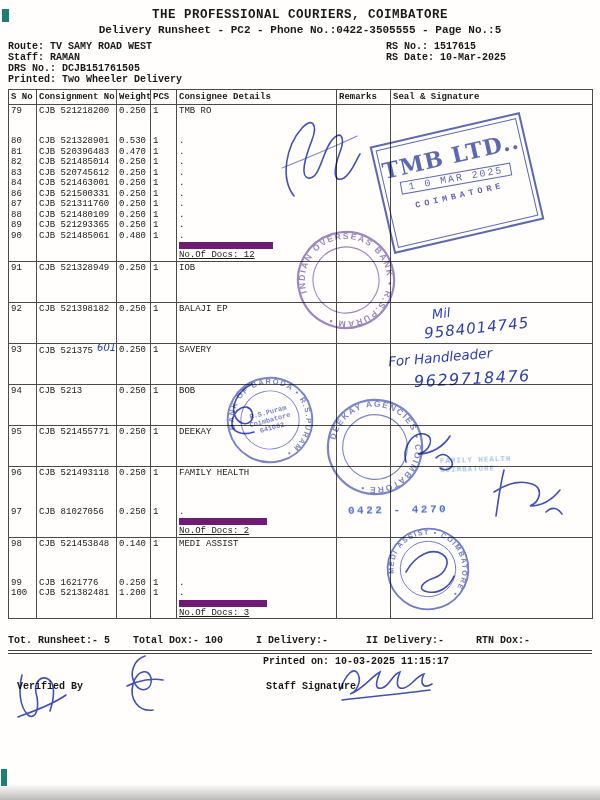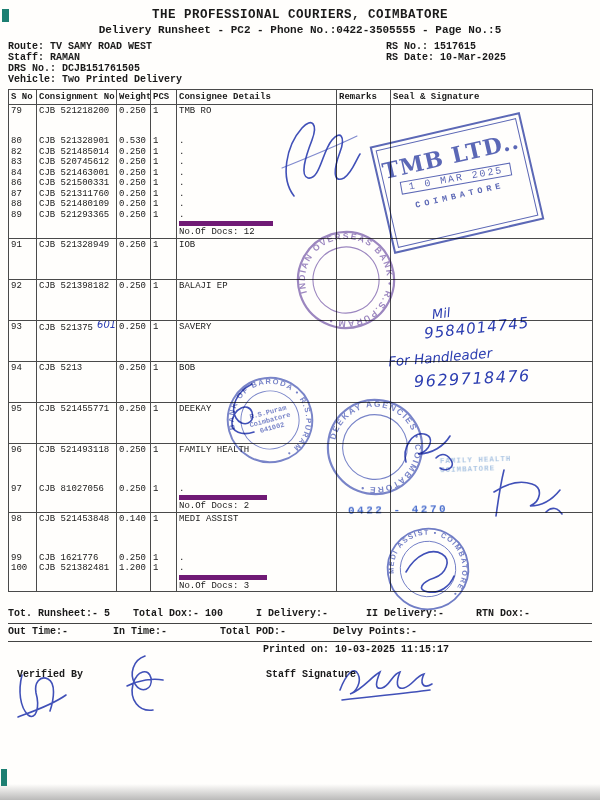--- a/index.html
+++ b/index.html
@@ -19,21 +19,21 @@
   table, tbody { border:1px solid #4a4a4a; }
   th, td { border-left:1px solid #4a4a4a; border-right:1px solid #4a4a4a; overflow:hidden; white-space:nowrap; }
   thead th { border-top:1px solid #4a4a4a; border-bottom:1px solid #4a4a4a;
     font-size:9px; text-align:left; padding:2px 2px; font-weight:bold; }
   thead th:last-child { }
   td { padding:1px 2px 0 2px; vertical-align:top; line-height:10.5px; }
   .row-first td { height:30px; }
   .row-tall td { height:39px; }
   .row-compact td { height:10.5px; padding-top:0; }
   .docs-row td { height:13px; }
-  .docs-note { display:inline-block; border-top:5px solid #701a75; padding:1px 18px 0 0; }
+  .docs-note { display:inline-block; border-top:7px solid #701a75; padding:1px 18px 0 0;text-decoration:underline; }
   
   .footer-row { position:relative; margin:0 8px; font-size:10px; font-weight:bold; height:13px; }
   .pos { position:absolute; }
   .rule { border-top:1px solid #444; margin:2px 8px; }
   .sig-labels { font-weight:bold; }
   
   .overlay-item { position:absolute; mix-blend-mode:multiply; }
   .hand { font-family:"DejaVu Sans",sans-serif; font-style:italic; color:var(--pen-blue,#2b3db3); white-space:nowrap; }
   .hand-suffix { font-family:"DejaVu Sans",sans-serif; font-style:italic; color:var(--pen-blue,#2b3db3); position:relative; top:-2px; margin-left:4px; font-size:10px; }
   .sig path { fill:none; stroke:var(--pen-blue,#2b3db3); stroke-width:1.6; stroke-linecap:round; opacity:.9; }
@@ -67,21 +67,21 @@
     <div class="subtitle">Delivery Runsheet - PC2 - Phone No.:0422-3505555 - Page No.:5</div>
     <div class="info-row">
       <span>Route: TV SAMY ROAD WEST</span>
       <span class="info-right">RS No.: 1517615</span>
     </div>
     <div class="info-row">
       <span>Staff: RAMAN</span>
       <span class="info-right">RS Date: 10-Mar-2025</span>
     </div>
     <div class="info-row"><span>DRS No.: DCJB151761505</span></div>
-    <div class="info-row"><span>Vehicle: Two Printed Delivery</span></div>
+    <div class="info-row"><span>Printed: Two Wheeler Delivery</span></div>
   </div>
 
   <table id="runsheet-table">
     <colgroup>
       <col style="width:28px">
         <col style="width:80px">
         <col style="width:34px">
         <col style="width:26px">
       <col style="width:160px">
         <col style="width:54px">
@@ -111,20 +111,29 @@
         <tr class="row-compact">
           <td>80</td>
           <td>CJB 521328901</td>
           <td>0.530</td>
           <td>1</td>
           <td>.</td>
           <td></td>
           <td></td>
         </tr>
         <tr class="row-compact">
+          <td>81</td>
+          <td>CJB 520396483</td>
+          <td>0.470</td>
+          <td>1</td>
+          <td>.</td>
+          <td></td>
+          <td></td>
+        </tr>
+        <tr class="row-compact">
           <td>82</td>
           <td>CJB 521485014</td>
           <td>0.250</td>
           <td>1</td>
           <td>.</td>
           <td></td>
           <td></td>
         </tr>
         <tr class="row-compact">
           <td>83</td>
@@ -168,20 +177,29 @@
           <td>0.250</td>
           <td>1</td>
           <td>.</td>
           <td></td>
           <td></td>
         </tr>
         <tr class="row-compact">
           <td>89</td>
           <td>CJB 521293365</td>
           <td>0.250</td>
+          <td>1</td>
+          <td>.</td>
+          <td></td>
+          <td></td>
+        </tr>
+        <tr class="row-compact">
+          <td>90</td>
+          <td>CJB 521485061</td>
+          <td>0.480</td>
           <td>1</td>
           <td>.</td>
           <td></td>
           <td></td>
         </tr>
         <tr class="docs-row">
           <td></td>
           <td></td>
           <td></td>
           <td></td>
@@ -315,26 +333,20 @@
     </table>
 
   <div class="footer-row" style="margin-top:16px">
     <span class="pos" style="left:0">Tot. Runsheet:- 5</span>
     <span class="pos" style="left:125px">Total Dox:- 100</span>
     <span class="pos" style="left:248px">I Delivery:-</span>
     <span class="pos" style="left:358px">II Delivery:-</span>
     <span class="pos" style="left:468px">RTN Dox:-</span>
   </div>
   <div class="rule"></div>
-  <div class="footer-row">
-    <span class="pos" style="left:0">Out Time:-</span>
-    <span class="pos" style="left:105px">In Time:-</span>
-    <span class="pos" style="left:212px">Total POD:-</span>
-    <span class="pos" style="left:325px">Delvy Points:-</span>
-  </div>
   <div class="rule"></div>
   <div class="footer-row">
     <span class="pos" style="left:255px">Printed on: 10-03-2025 11:15:17</span>
   </div>
   <div class="footer-row sig-labels" style="margin-top:12px">
     <span class="pos" style="left:9px">Verified By</span>
     <span class="pos" style="left:258px">Staff Signature</span>
   </div>
 
   <svg class="overlay-item sig" style="left:272px; top:108px; width:90px; height:95px" viewBox="0 0 90 95">

